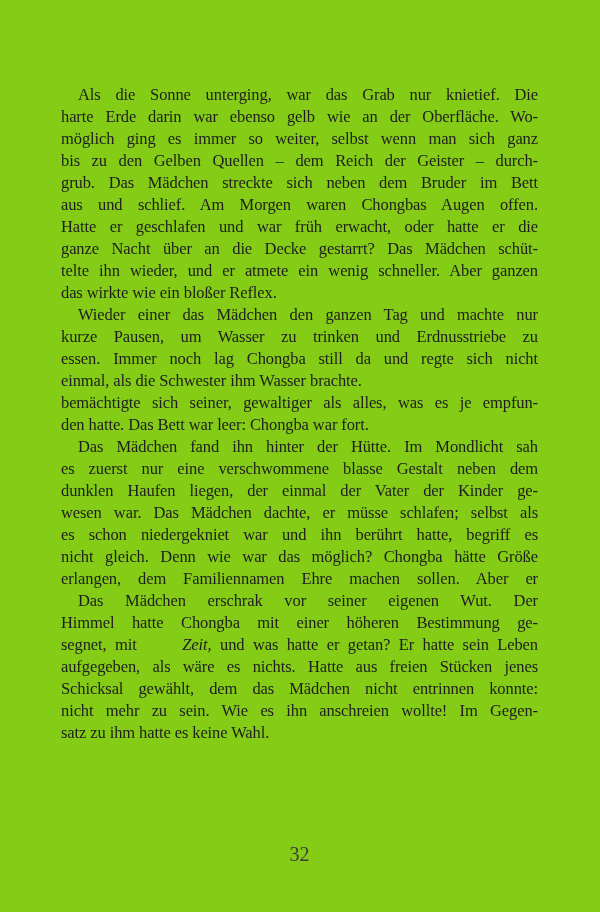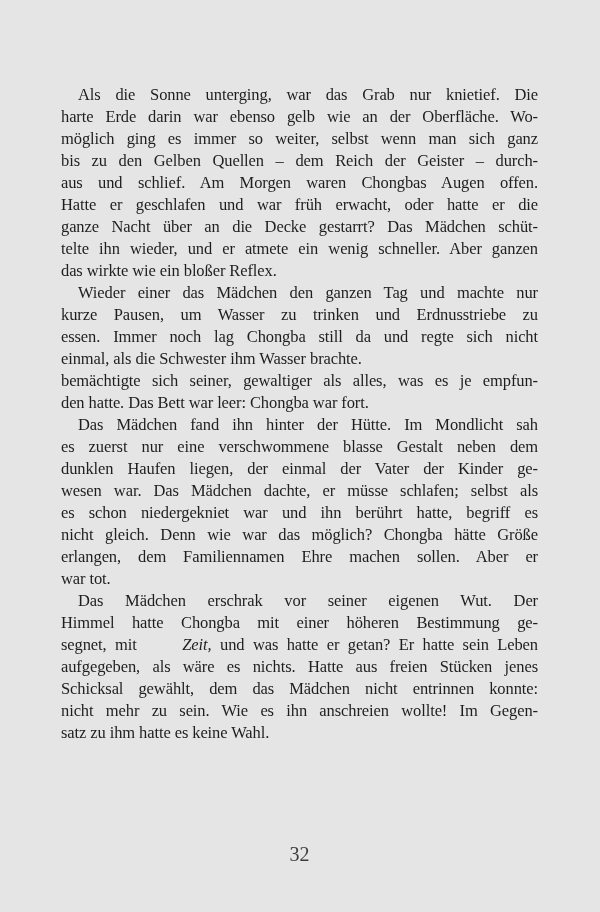--- a/index.html
+++ b/index.html
@@ -11,21 +11,21 @@
     height: 912px;
     background: #fcfcfb;
     overflow: hidden;
   }
   .book-page {
     position: relative;
     width: 600px;
     height: 912px;
     font-family: "Liberation Serif", serif;
     color: #1e1e1e;
-    background: #e5e5e5;
+    background: #84cc16;
   }
   .text-block {
     position: absolute;
     left: 61px;
     top: 84px;
     width: 477px;
     font-size: 16.5px;
     line-height: 22px;
     letter-spacing: -0.1px;
   }
@@ -61,20 +61,21 @@
 </head>
 <body>
 
 <div class="book-page">
   <div class="text-block">
       <div class="paragraph">
         <div class="line indent">Als die Sonne unterging, war das Grab nur knietief. Die</div>
         <div class="line">harte Erde darin war ebenso gelb wie an der Oberfläche. Wo-</div>
         <div class="line">möglich ging es immer so weiter, selbst wenn man sich ganz</div>
         <div class="line">bis zu den Gelben Quellen – dem Reich der Geister – durch-</div>
+        <div class="line">grub. Das Mädchen streckte sich neben dem Bruder im Bett</div>
         <div class="line">aus und schlief. Am Morgen waren Chongbas Augen offen.</div>
         <div class="line">Hatte er geschlafen und war früh erwacht, oder hatte er die</div>
         <div class="line">ganze Nacht über an die Decke gestarrt? Das Mädchen schüt-</div>
         <div class="line">telte ihn wieder, und er atmete ein wenig schneller. Aber ganzen</div>
         <div class="line last">das wirkte wie ein bloßer Reflex.</div>
       </div>
       <div class="paragraph">
         <div class="line indent">Wieder einer das Mädchen den ganzen Tag und machte nur</div>
         <div class="line">kurze Pausen, um Wasser zu trinken und Erdnusstriebe zu</div>
         <div class="line">essen. Immer noch lag Chongba still da und regte sich nicht</div>
@@ -85,21 +86,20 @@
         <div class="line last">den hatte. Das Bett war leer: Chongba war fort.</div>
       </div>
       <div class="paragraph">
         <div class="line indent">Das Mädchen fand ihn hinter der Hütte. Im Mondlicht sah</div>
         <div class="line">es zuerst nur eine verschwommene blasse Gestalt neben dem</div>
         <div class="line">dunklen Haufen liegen, der einmal der Vater der Kinder ge-</div>
         <div class="line">wesen war. Das Mädchen dachte, er müsse schlafen; selbst als</div>
         <div class="line">es schon niedergekniet war und ihn berührt hatte, begriff es</div>
         <div class="line">nicht gleich. Denn wie war das möglich? Chongba hätte Größe</div>
         <div class="line">erlangen, dem Familiennamen Ehre machen sollen. Aber er</div>
-        <div class="line last">war tot.</div>
       </div>
       <div class="paragraph">
         <div class="line indent">Das Mädchen erschrak vor seiner eigenen Wut. Der</div>
         <div class="line">Himmel hatte Chongba mit einer höheren Bestimmung ge-</div>
         <div class="line"><span>segnet, mit </span><span class="italic">Zeit,</span><span> und was hatte er getan? Er hatte sein Leben</span></div>
         <div class="line">aufgegeben, als wäre es nichts. Hatte aus freien Stücken jenes</div>
         <div class="line">Schicksal gewählt, dem das Mädchen nicht entrinnen konnte:</div>
         <div class="line">nicht mehr zu sein. Wie es ihn anschreien wollte! Im Gegen-</div>
         <div class="line last">satz zu ihm hatte es keine Wahl.</div>
       </div>

